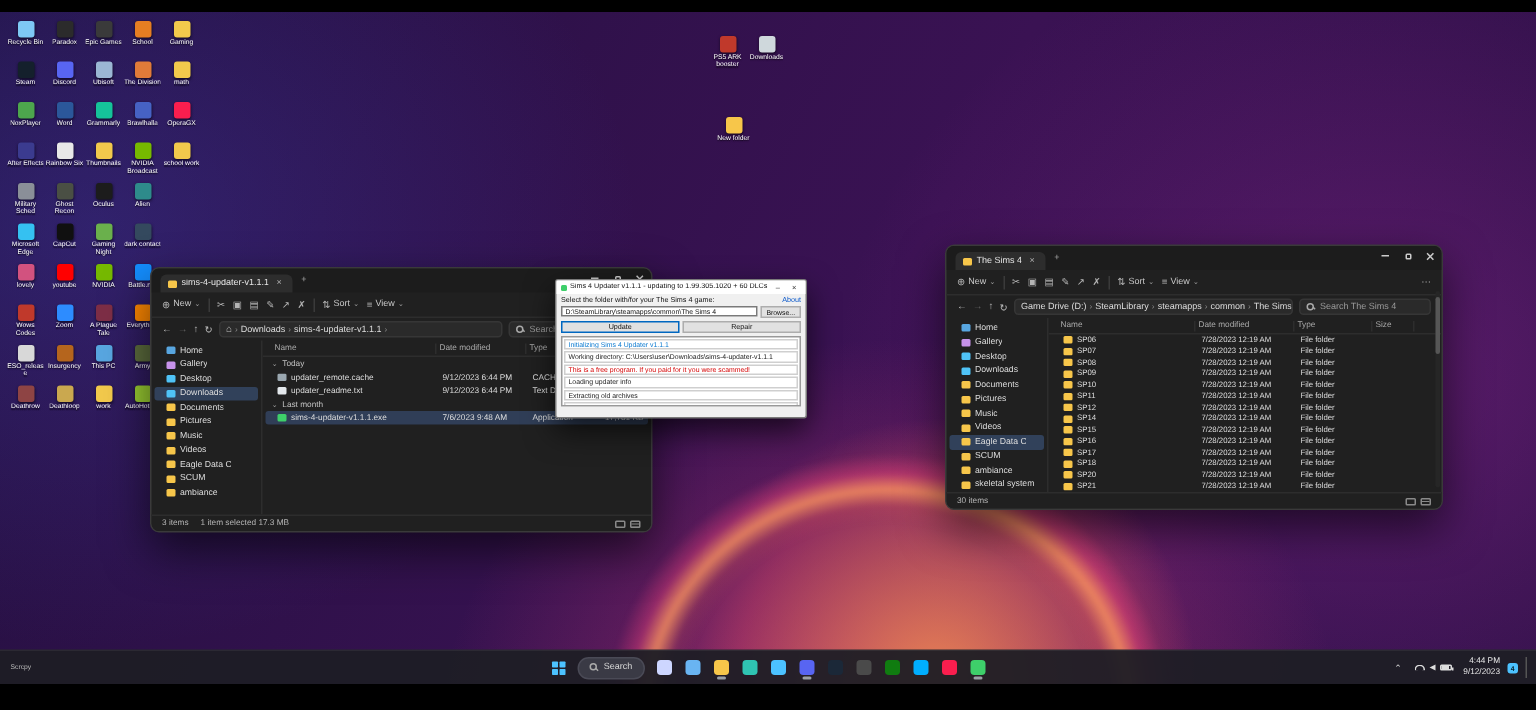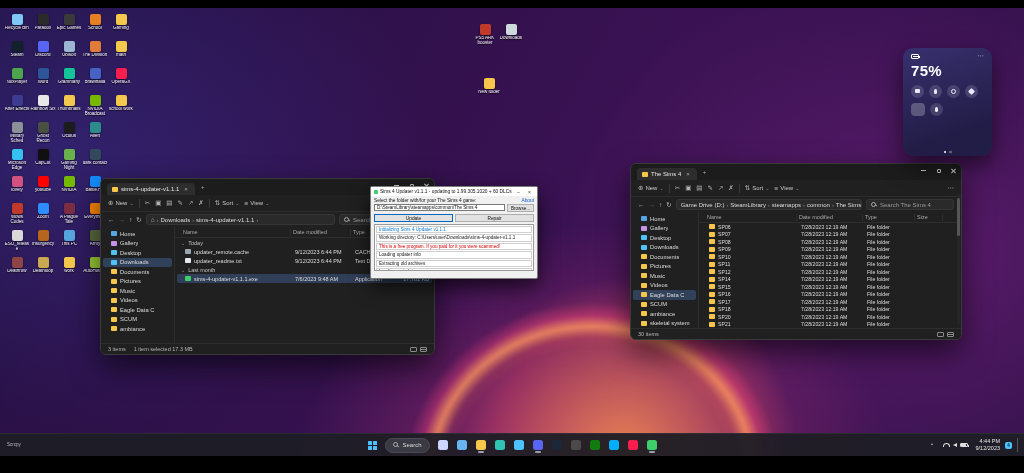--- a/index.html
+++ b/index.html
@@ -935,51 +935,20 @@
           <div class="logline log-dim">Loading updater info</div>
 
           <div class="logline log-dim">Extracting old archives</div>
 
           <div class="logline log-dim">Loading metadata</div>
 
         </div>
     </div>
   </div>
 
-  <div class="qp">
-    <div class="qp-top">
-      <span class="batt qp-batt"></span>
-      <span class="qp-more">⋯</span>
-    </div>
-    <div class="qp-pct">75%</div>
-    <div class="qp-row">
-      <span class="qp-circle">
-          <i class="qg qg1"></i>
-        </span>
-      <span class="qp-circle">
-          <i class="qg qg2"></i>
-        </span>
-      <span class="qp-circle">
-          <i class="qg qg3"></i>
-        </span>
-      <span class="qp-circle">
-          <i class="qg qg4"></i>
-        </span>
-    </div>
-    <div class="qp-row2">
-      <span class="qp-tile"></span>
-      <span class="qp-circle">
-          <i class="qg qg2"></i>
-        </span>
-    </div>
-    <div class="qp-dots">
-        <i class="on"></i>
-        <i></i>
-      </div>
-  </div>
 </div>
 
 <div class="taskbar">
   <span class="tb-left">Scrcpy</span>
   <div class="tb-center">
     <span class="tbicon">
         <span class="start">
           <i></i>
           <i></i>
           <i></i>

